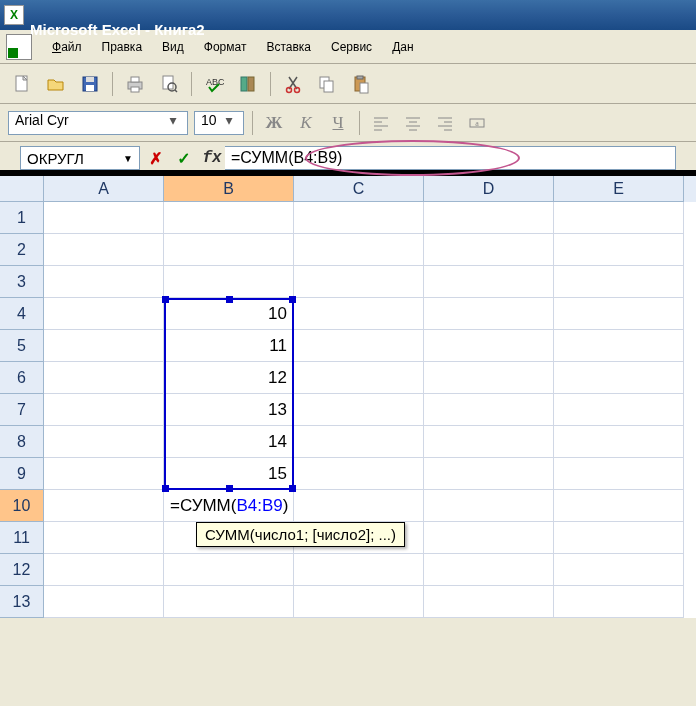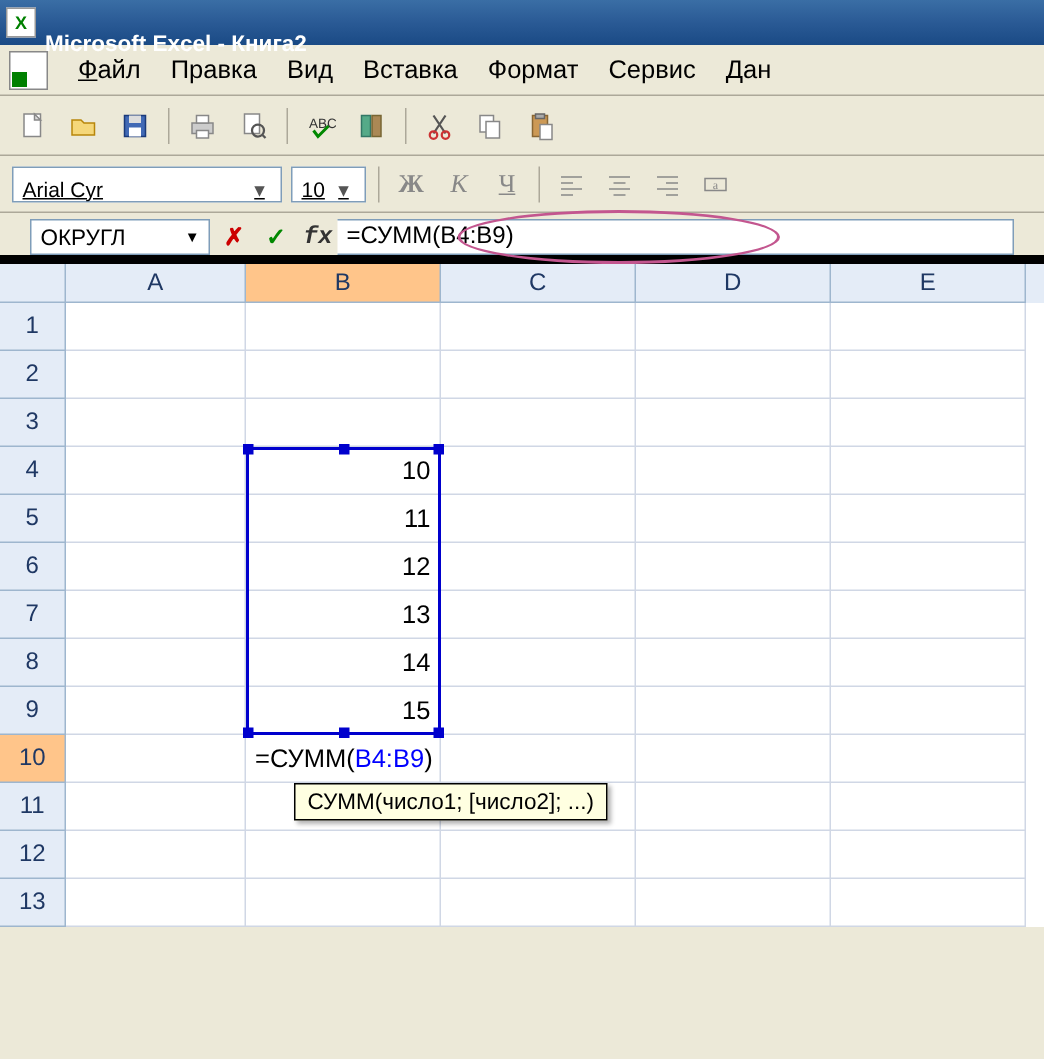--- a/index.html
+++ b/index.html
@@ -50,21 +50,21 @@
 }
 .menubar .doc-icon::after {
   content: "";
   position: absolute;
   bottom: 1px; left: 1px;
   width: 10px; height: 10px;
   background: green;
 }
 .menubar .menu-item {
   padding: 4px 10px;
-  font-size: 17px;
+  font-size: 12px;
   cursor: pointer;
 }
 .menubar .menu-item u { text-decoration: underline; }
 
 
 .toolbar {
   height: 40px;
   background: #ece9d8;
   display: flex;
   align-items: center;
@@ -94,24 +94,23 @@
   align-items: center;
   padding: 0 8px;
   gap: 6px;
   border-bottom: 1px solid #aca899;
 }
 .font-select, .size-select {
   background: white;
   border: 1px solid #7f9db9;
   height: 24px;
   display: flex;
-  align-items: flex-end;
+  align-items: flex-start;
   padding: 0 6px;
   font-size: 14px;
-  text-decoration: underline;
 }
 .font-select { width: 180px; }
 .size-select { width: 50px; }
 .font-select .dd, .size-select .dd {
   margin-left: auto;
   width: 16px;
   text-align: center;
   color: #555;
 }
 .fmt-btn {
@@ -299,22 +298,22 @@
 <div class="titlebar">
   <div class="app-icon">X</div>
   <span class="title-text">Microsoft Excel - Книга2</span>
 </div>
 
 <div class="menubar">
   <div class="doc-icon"></div>
   <div class="menu-item"><u>Ф</u><span></span><span>айл</span></div>
   <div class="menu-item"><span>Правка</span></div>
   <div class="menu-item"><span>Вид</span></div>
+  <div class="menu-item"><span>Формат</span></div>
   <div class="menu-item"><span>Вставка</span></div>
-  <div class="menu-item"><span>Формат</span></div>
   <div class="menu-item"><span>Сервис</span></div>
   <div class="menu-item"><span>Дан</span></div>
 </div>
 
 <div class="toolbar">
   <div class="tb-btn">
       <svg viewBox="0 0 20 20">
         <rect x="4" y="2" width="11" height="15" fill="#fff" stroke="#888"></rect>
         <path d="M11 2 L15 6 L11 6 Z" fill="#ddd" stroke="#888"></path>
       </svg>

